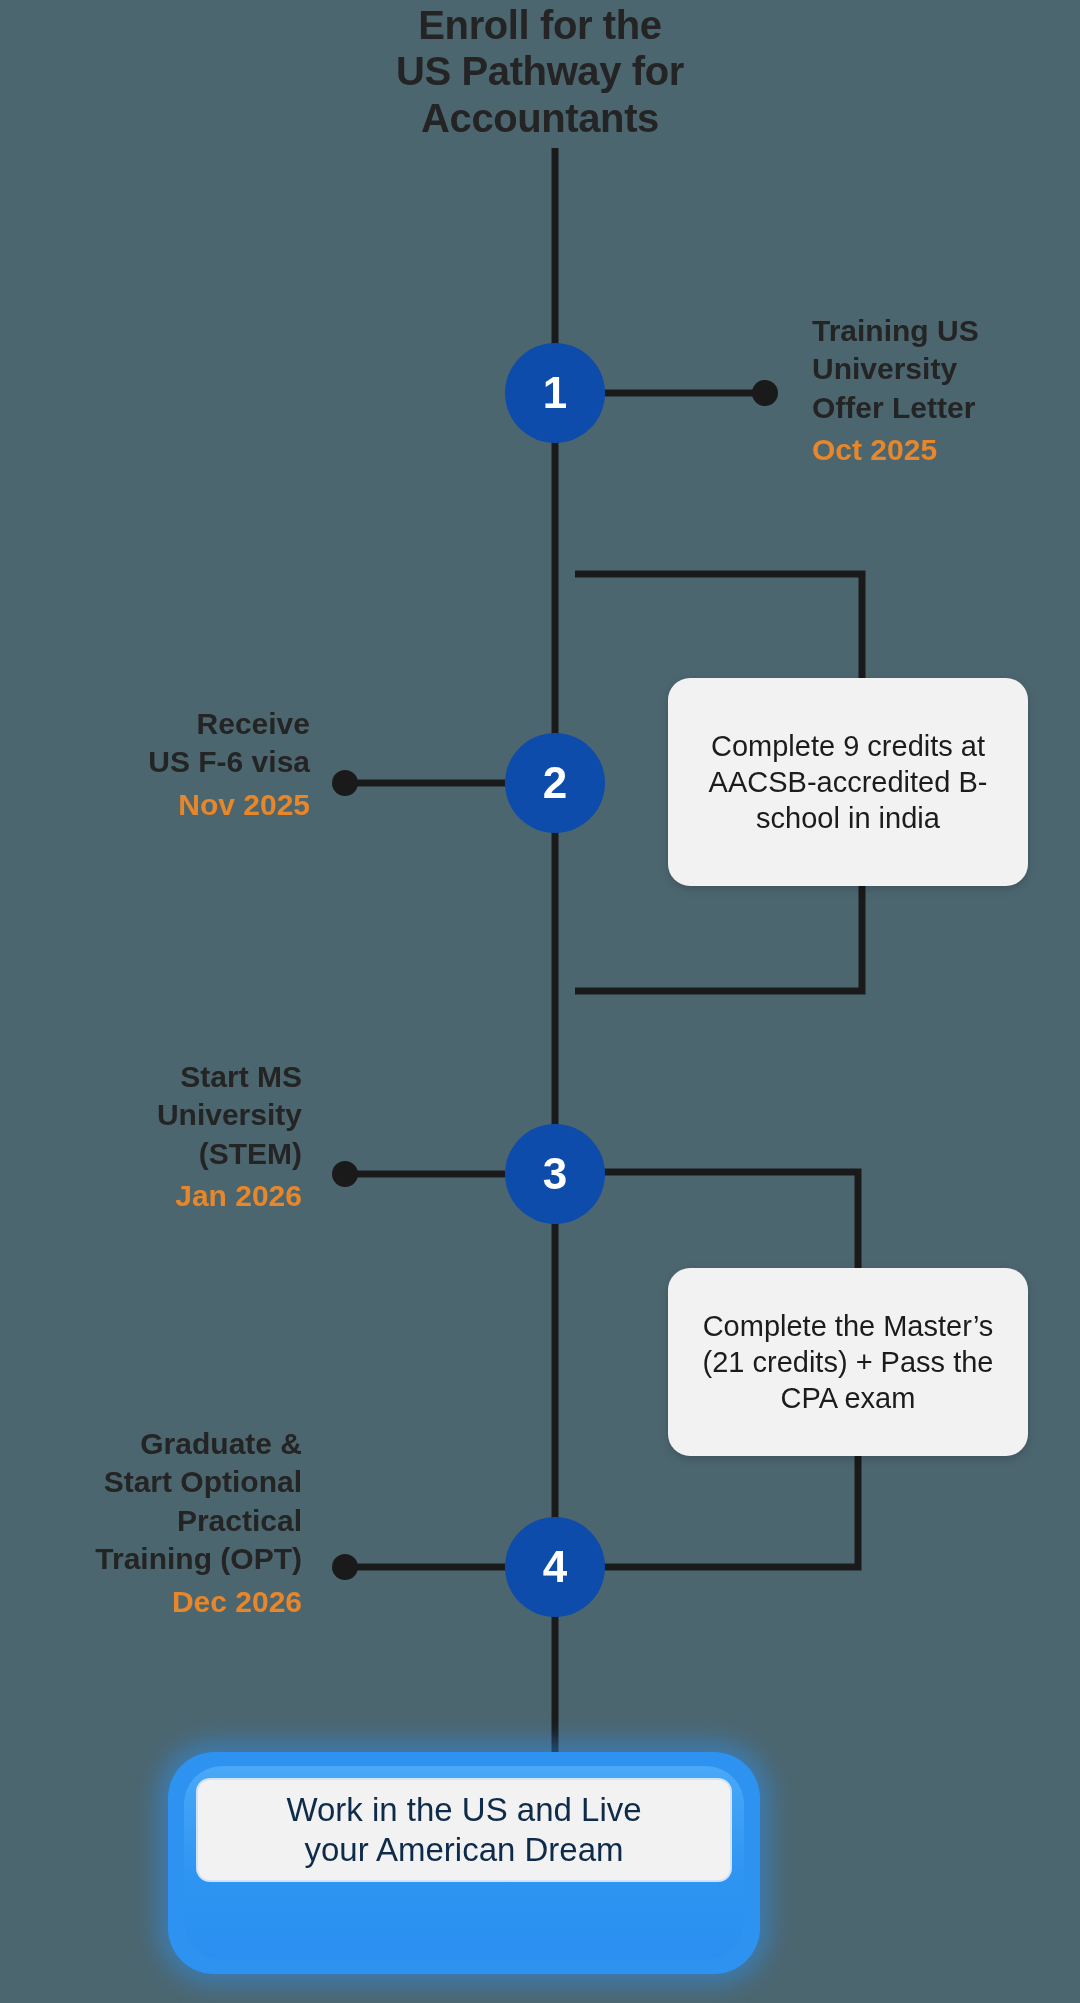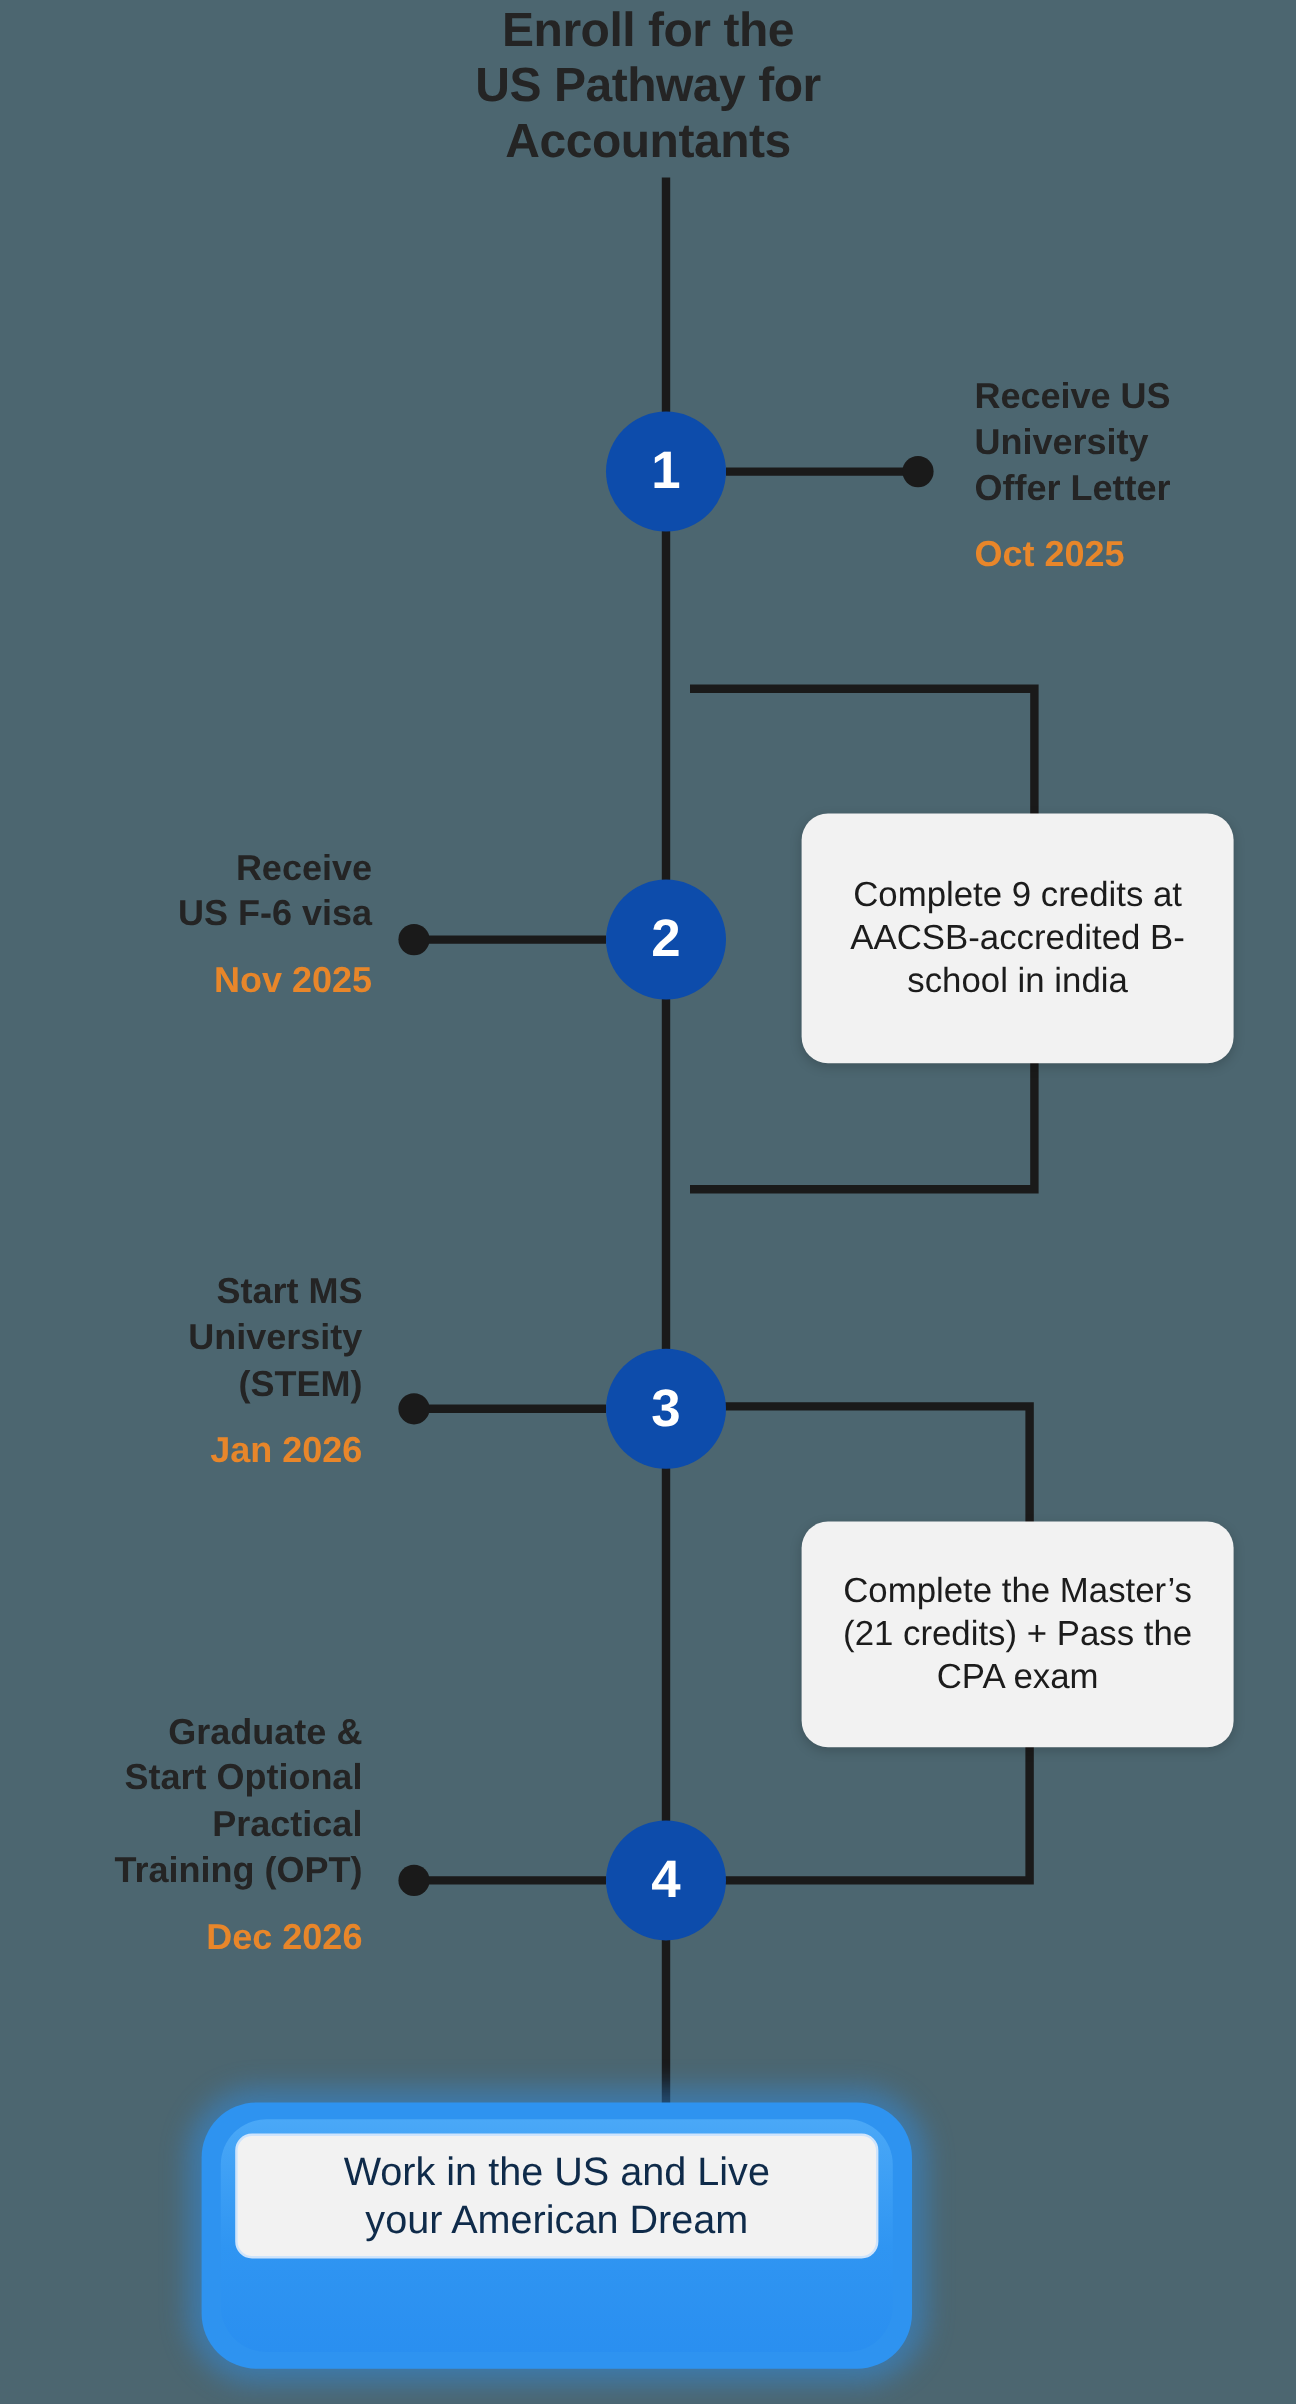--- a/index.html
+++ b/index.html
@@ -64,21 +64,21 @@
     font-size: 30px;
     font-weight: bold;
     line-height: 1.28;
     z-index: 4;
   }
   .side-label.left  { text-align: right; }
   .side-label.right { text-align: left; }
   .side-label .date {
     display: block;
     color: #e8862a;
-    margin-top: 17px;
+    margin-top: 4px;
   }
   
   .callout {
     position: absolute;
     background: #f2f2f2;
     border-radius: 22px;
     color: #1c1c1c;
     font-size: 29px;
     line-height: 1.25;
     text-align: center;
@@ -175,21 +175,21 @@
 
   <div class="node" style="left:505px; top:1124px;">
     <span>3</span>
   </div>
 
   <div class="node" style="left:505px; top:1517px;">
     <span>4</span>
   </div>
 
   <div class="side-label right" style="left:812px; top:312px; width:268px;">
-    <div>Receive US</div>
+    <div>Training US</div>
     <div>University</div>
     <div>Offer Letter</div>
     <span class="date">Oct 2025</span>
   </div>
 
   <div class="side-label left" style="left:12px; top:705px; width:298px;">
     <div>Receive</div>
     <div>US F-6 visa</div>
     <span class="date">Nov 2025</span>
   </div>

